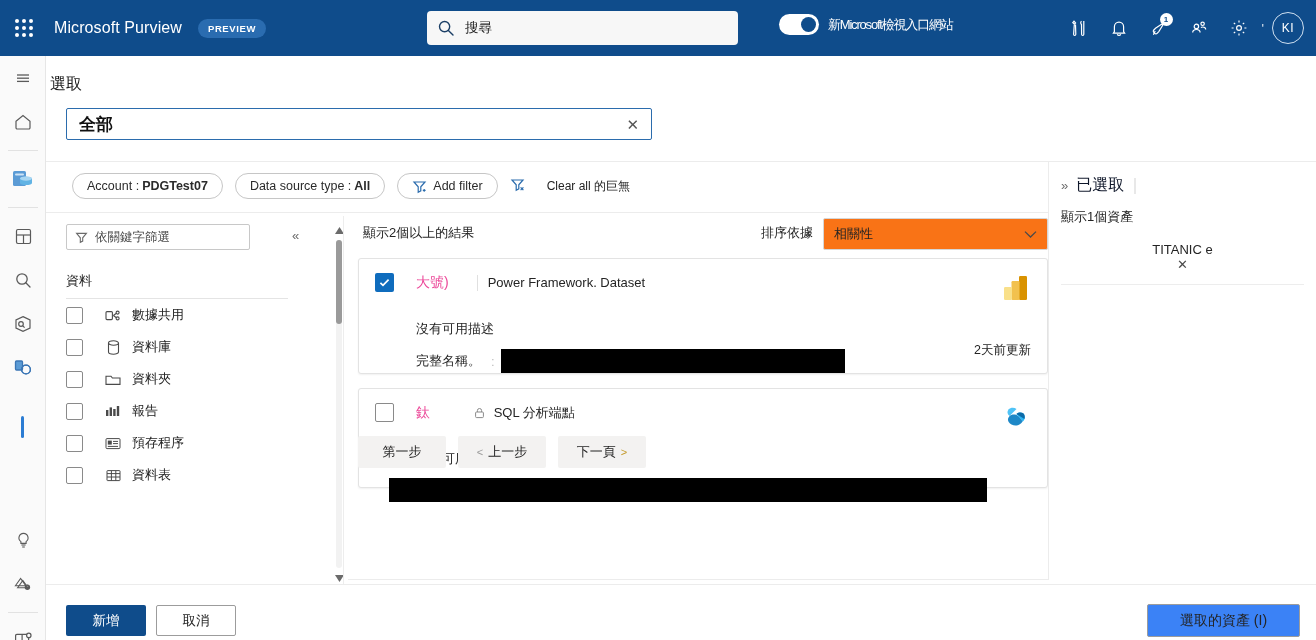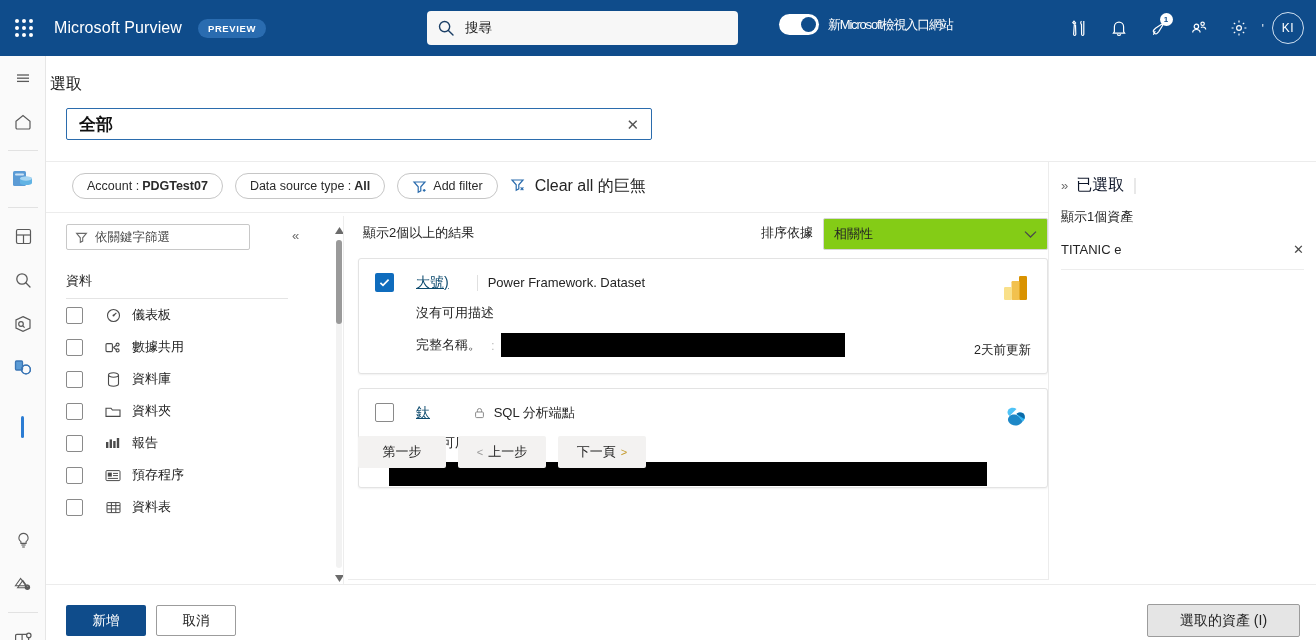--- a/index.html
+++ b/index.html
@@ -78,21 +78,21 @@
   .rule{ position:absolute; left:0; top:105px; width:1270px; height:1px; background:#ececec;}
 
   .chips{ position:absolute; left:26px; top:117px; display:flex; align-items:center; gap:12px;}
   .chip{
     height:26px; border:1px solid #c6c6c6; border-radius:14px; background:#fff;
     display:flex;align-items:center; padding:0 14px; font-size:12.5px; color:#2b2b2b; cursor:pointer; white-space:nowrap;
   }
   .chip b{ font-weight:bold; margin-left:3px;}
   .chip .fi{ margin-right:6px; display:flex;}
   .clearall{
-    display:flex;align-items:center; gap:10px; font-size:16px; color:#242424; cursor:pointer; white-space:nowrap;
+    display:flex;align-items:center; gap:22px; font-size:12px; color:#242424; cursor:pointer; white-space:nowrap;
   }
 
   .hrule2{ position:absolute; left:0; top:156px; width:1002px; height:1px; background:#ececec;}
 
   
   .facets{ position:absolute; left:20px; top:168px; width:290px; height:360px; }
   .facet-search{
     width:184px; height:26px; border:1px solid #c8c8c8; border-radius:2px; background:#fff;
     display:flex; align-items:center; padding:0 8px; font-size:12.5px; color:#4a4a4a;
   }
@@ -109,43 +109,43 @@
   .fscroll .thumb{ position:absolute;left:3px;top:16px;width:6px;height:84px;background:#9a9a9a;border-radius:3px;}
   .fscroll .arr{ position:absolute;left:0;width:12px;height:12px;color:#6b6b6b;display:flex;align-items:center;justify-content:center;}
 
   .vdiv{ position:absolute; left:297px; top:160px; width:1px; height:368px; background:#ededed;}
 
   
   .results{ position:absolute; left:312px; top:160px; width:690px; height:368px;}
   .res-top{ display:flex; align-items:center; justify-content:space-between; height:34px; padding-left:5px;}
   .res-count{ font-size:13px; color:#242424;}
   .sortbox{
-    width:225px;height:32px;border:1px solid #d6d6d6;border-radius:2px;background:#84cc16;
+    width:225px;height:32px;border:1px solid #d6d6d6;border-radius:2px;background:#f97316;
     display:flex;align-items:center;padding:0 10px; cursor:pointer;
   }
   .sort-label{ font-size:13px; color:#242424;}
   .sort-val{ font-size:13px;color:#242424; margin-left:9px;}
   .sort-caret{ margin-left:auto; color:#4a4a4a;}
   .sort-overlay{ position:absolute; right:0; top:1px; }
 
   .card{
     border:1px solid #e3e3e3; border-radius:3px; background:#fff;
     box-shadow:0 1px 2px rgba(0,0,0,.06); padding:14px 16px; position:relative; margin-top:8px;
   }
   .card-row1{ display:flex; align-items:center;}
   .cb-checked{
     width:19px;height:19px;background:#0f6cbd;border-radius:2px;flex:0 0 19px;
     display:flex;align-items:center;justify-content:center;
   }
   .cb-empty{ width:19px;height:19px;border:1px solid #8a8a8a;border-radius:2px;background:#fff;flex:0 0 19px;}
-  .card-name{ margin-left:22px; font-size:14px; color:#0c4a6e; white-space:nowrap;text-decoration:underline;}
+  .card-name{ margin-left:22px; font-size:14px; color:#ec4899; white-space:nowrap;}
   .card-divider{ width:1px;height:16px;background:#e0e0e0; margin-left:28px;}
   .card-type{ margin-left:10px; font-size:13px; color:#242424; white-space:nowrap;}
   .card-type .lockico{ margin-right:5px; vertical-align:-2px;}
-  .card-desc{ margin-left:41px; margin-top:12px; font-size:13px; color:#242424;}
+  .card-desc{ margin-left:41px; margin-top:28px; font-size:13px; color:#242424;}
   .card-full{ margin-left:41px; margin-top:11px; font-size:13px; color:#242424; display:flex; align-items:center;}
   .redact{ background:#000; height:24px; border:2px solid #000;}
   .card-updated{ position:absolute; right:16px; bottom:14px; font-size:12.5px; color:#242424;}
   .card-logo{ position:absolute; right:16px; top:14px; width:30px;height:30px;}
 
   .res-hrule{ position:absolute; left:-10px; top:363px; width:700px; height:1px; background:#ececec;}
 
   
   .pager{ position:absolute; left:312px; top:380px; display:flex; gap:12px;}
   .pgbtn{
@@ -157,41 +157,41 @@
 
   
   .selpanel{ position:absolute; left:1002px; top:105px; width:268px; height:419px; border-left:1px solid #ececec;}
   .sel-head{ display:flex; align-items:center; padding:14px 0 0 12px;}
   .sel-chev{ color:#6b6b6b; font-size:13px; margin-right:8px; cursor:pointer;}
   .sel-title{ font-size:16px; color:#0f172a;}
   .sel-bar{ width:2px;height:16px;background:#e8e8e8;margin-left:10px;}
   .sel-count{ padding:12px 7px 0 12px; font-size:13px; color:#242424;}
   .sel-item{
     margin:16px 12px 0 12px; display:flex; align-items:center; justify-content:space-between;
-    padding-bottom:12px; border-bottom:1px solid #ededed;
+    padding-bottom:12px; border-bottom:1px solid #ededed;flex-direction:column;
   }
   .sel-item-name{ font-size:13px; color:#242424;}
   .sel-item-x{ color:#4a4a4a; font-size:13px; cursor:pointer;}
 
   
   .footrule{ position:absolute; left:0; top:528px; width:1270px; height:1px; background:#ececec;}
   .footer{ position:absolute; left:0; top:545px; width:1270px; height:39px;}
   .btn-primary{
     position:absolute; left:20px; top:4px; width:80px;height:31px;
     background:#0f4c8b;color:#fff;border:0;border-radius:2px;
     font-family:inherit;font-size:13.5px;cursor:pointer;
   }
   .btn-default{
     position:absolute; left:110px; top:4px; width:80px;height:31px;
     background:#fff;color:#242424;border:1px solid #9c9c9c;border-radius:2px;
     font-family:inherit;font-size:13.5px;cursor:pointer;
   }
   .btn-selassets{
     position:absolute; right:16px; top:3px; min-width:153px;height:33px;
-    background:#e5e5e5;color:#242424;border:1px solid #9c9c9c;border-radius:2px;
+    background:#3b82f6;color:#242424;border:1px solid #9c9c9c;border-radius:2px;
     font-family:inherit;font-size:14px;cursor:pointer;
   }
 </style>
 </head>
 <body>
 
 <div class="suitebar">
   <div class="waffle">
     <div class="grid">
         <i></i>
@@ -398,31 +398,20 @@
             </svg>
         </span>
         <span>依關鍵字篩選</span>
       </div>
       <span class="collapse-ico">«</span>
     </div>
 
     <div class="facet-group-title">資料</div>
     <div class="facet-group-rule"></div>
 
-    <div class="facet-row">
-      <span class="cbx"></span>
-      <span class="facet-ico">
-        <svg width="17" height="17" viewBox="0 0 17 17" fill="none" stroke="#4a4a4a" stroke-width="1.1">
-            <circle cx="8.5" cy="8.5" r="6"></circle>
-            <path d="M8.5 8.5 11.4 5.8"></path>
-            <circle cx="8.5" cy="8.5" r="1" fill="#4a4a4a" stroke="none"></circle>
-          </svg>
-      </span>
-      <span class="facet-label">儀表板</span>
-    </div>
 
 
     <div class="facet-row">
       <span class="cbx"></span>
       <span class="facet-ico">
         <svg width="18" height="15" viewBox="0 0 18 15" fill="none" stroke="#4a4a4a" stroke-width="1.1">
             <rect x="2" y="3.6" width="6.4" height="8" rx="1"></rect>
             <circle cx="13.6" cy="4.6" r="1.5"></circle>
             <circle cx="13.6" cy="10.4" r="1.5"></circle>
             <line x1="9.4" y1="7.5" x2="12.4" y2="5.3"></line>

